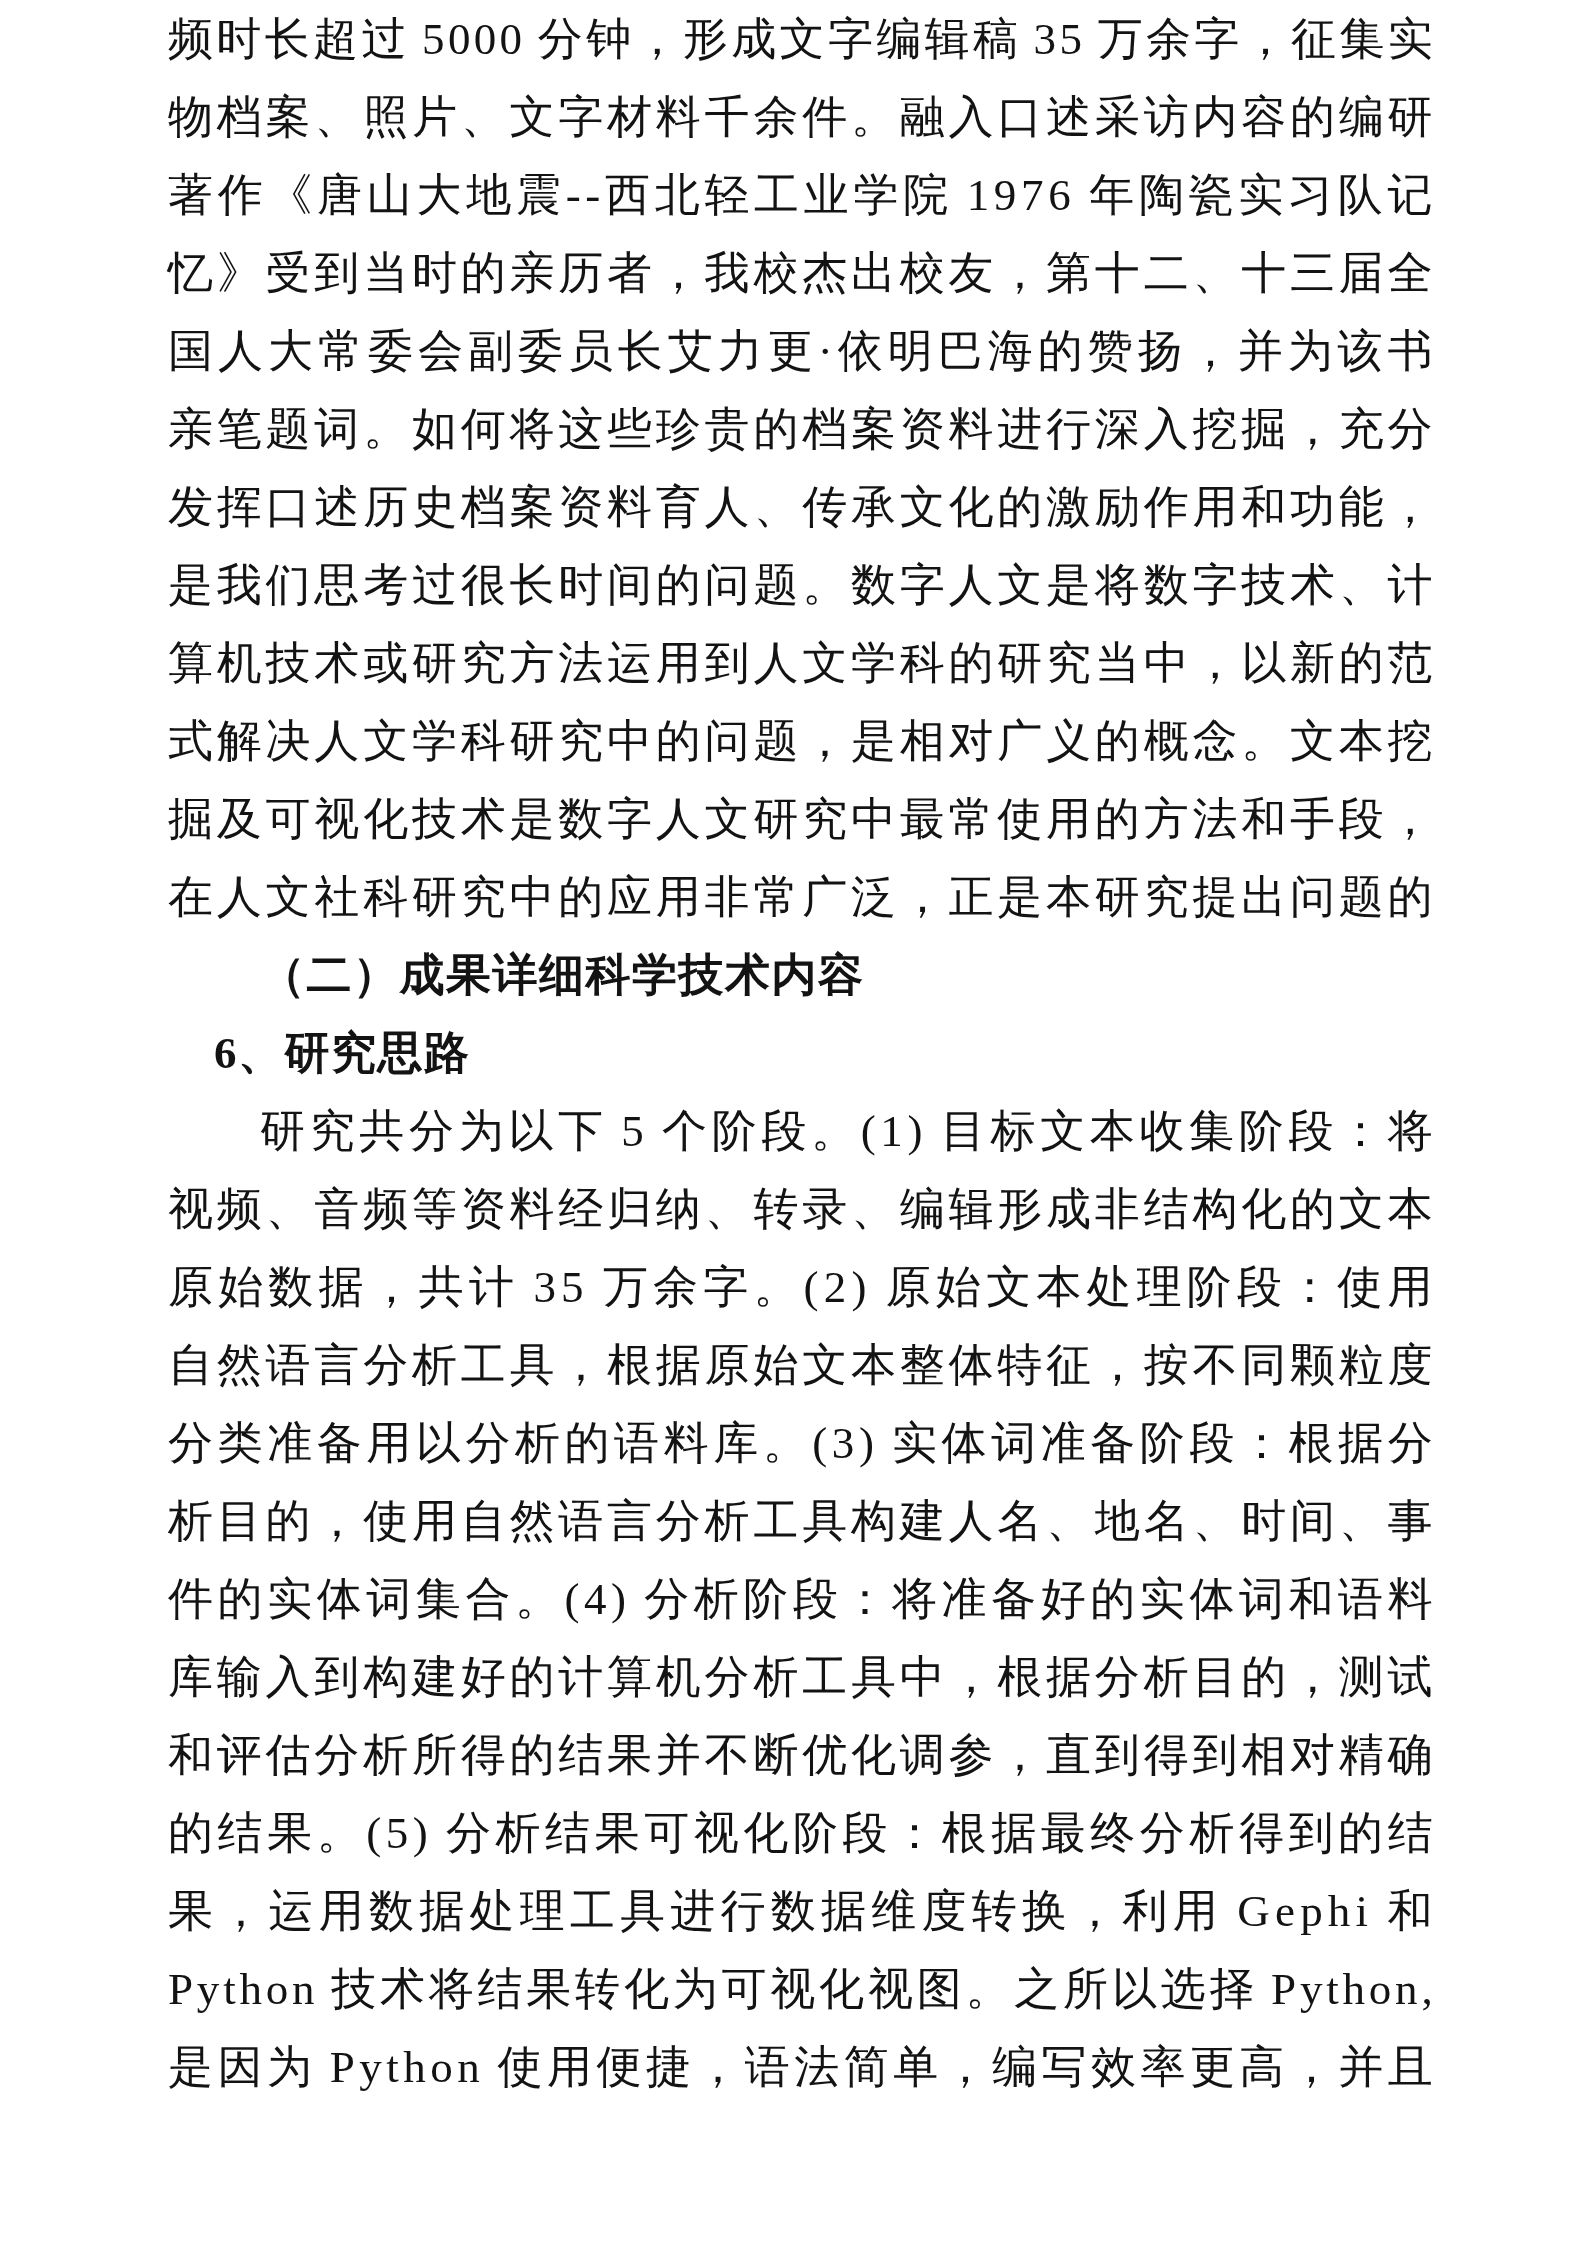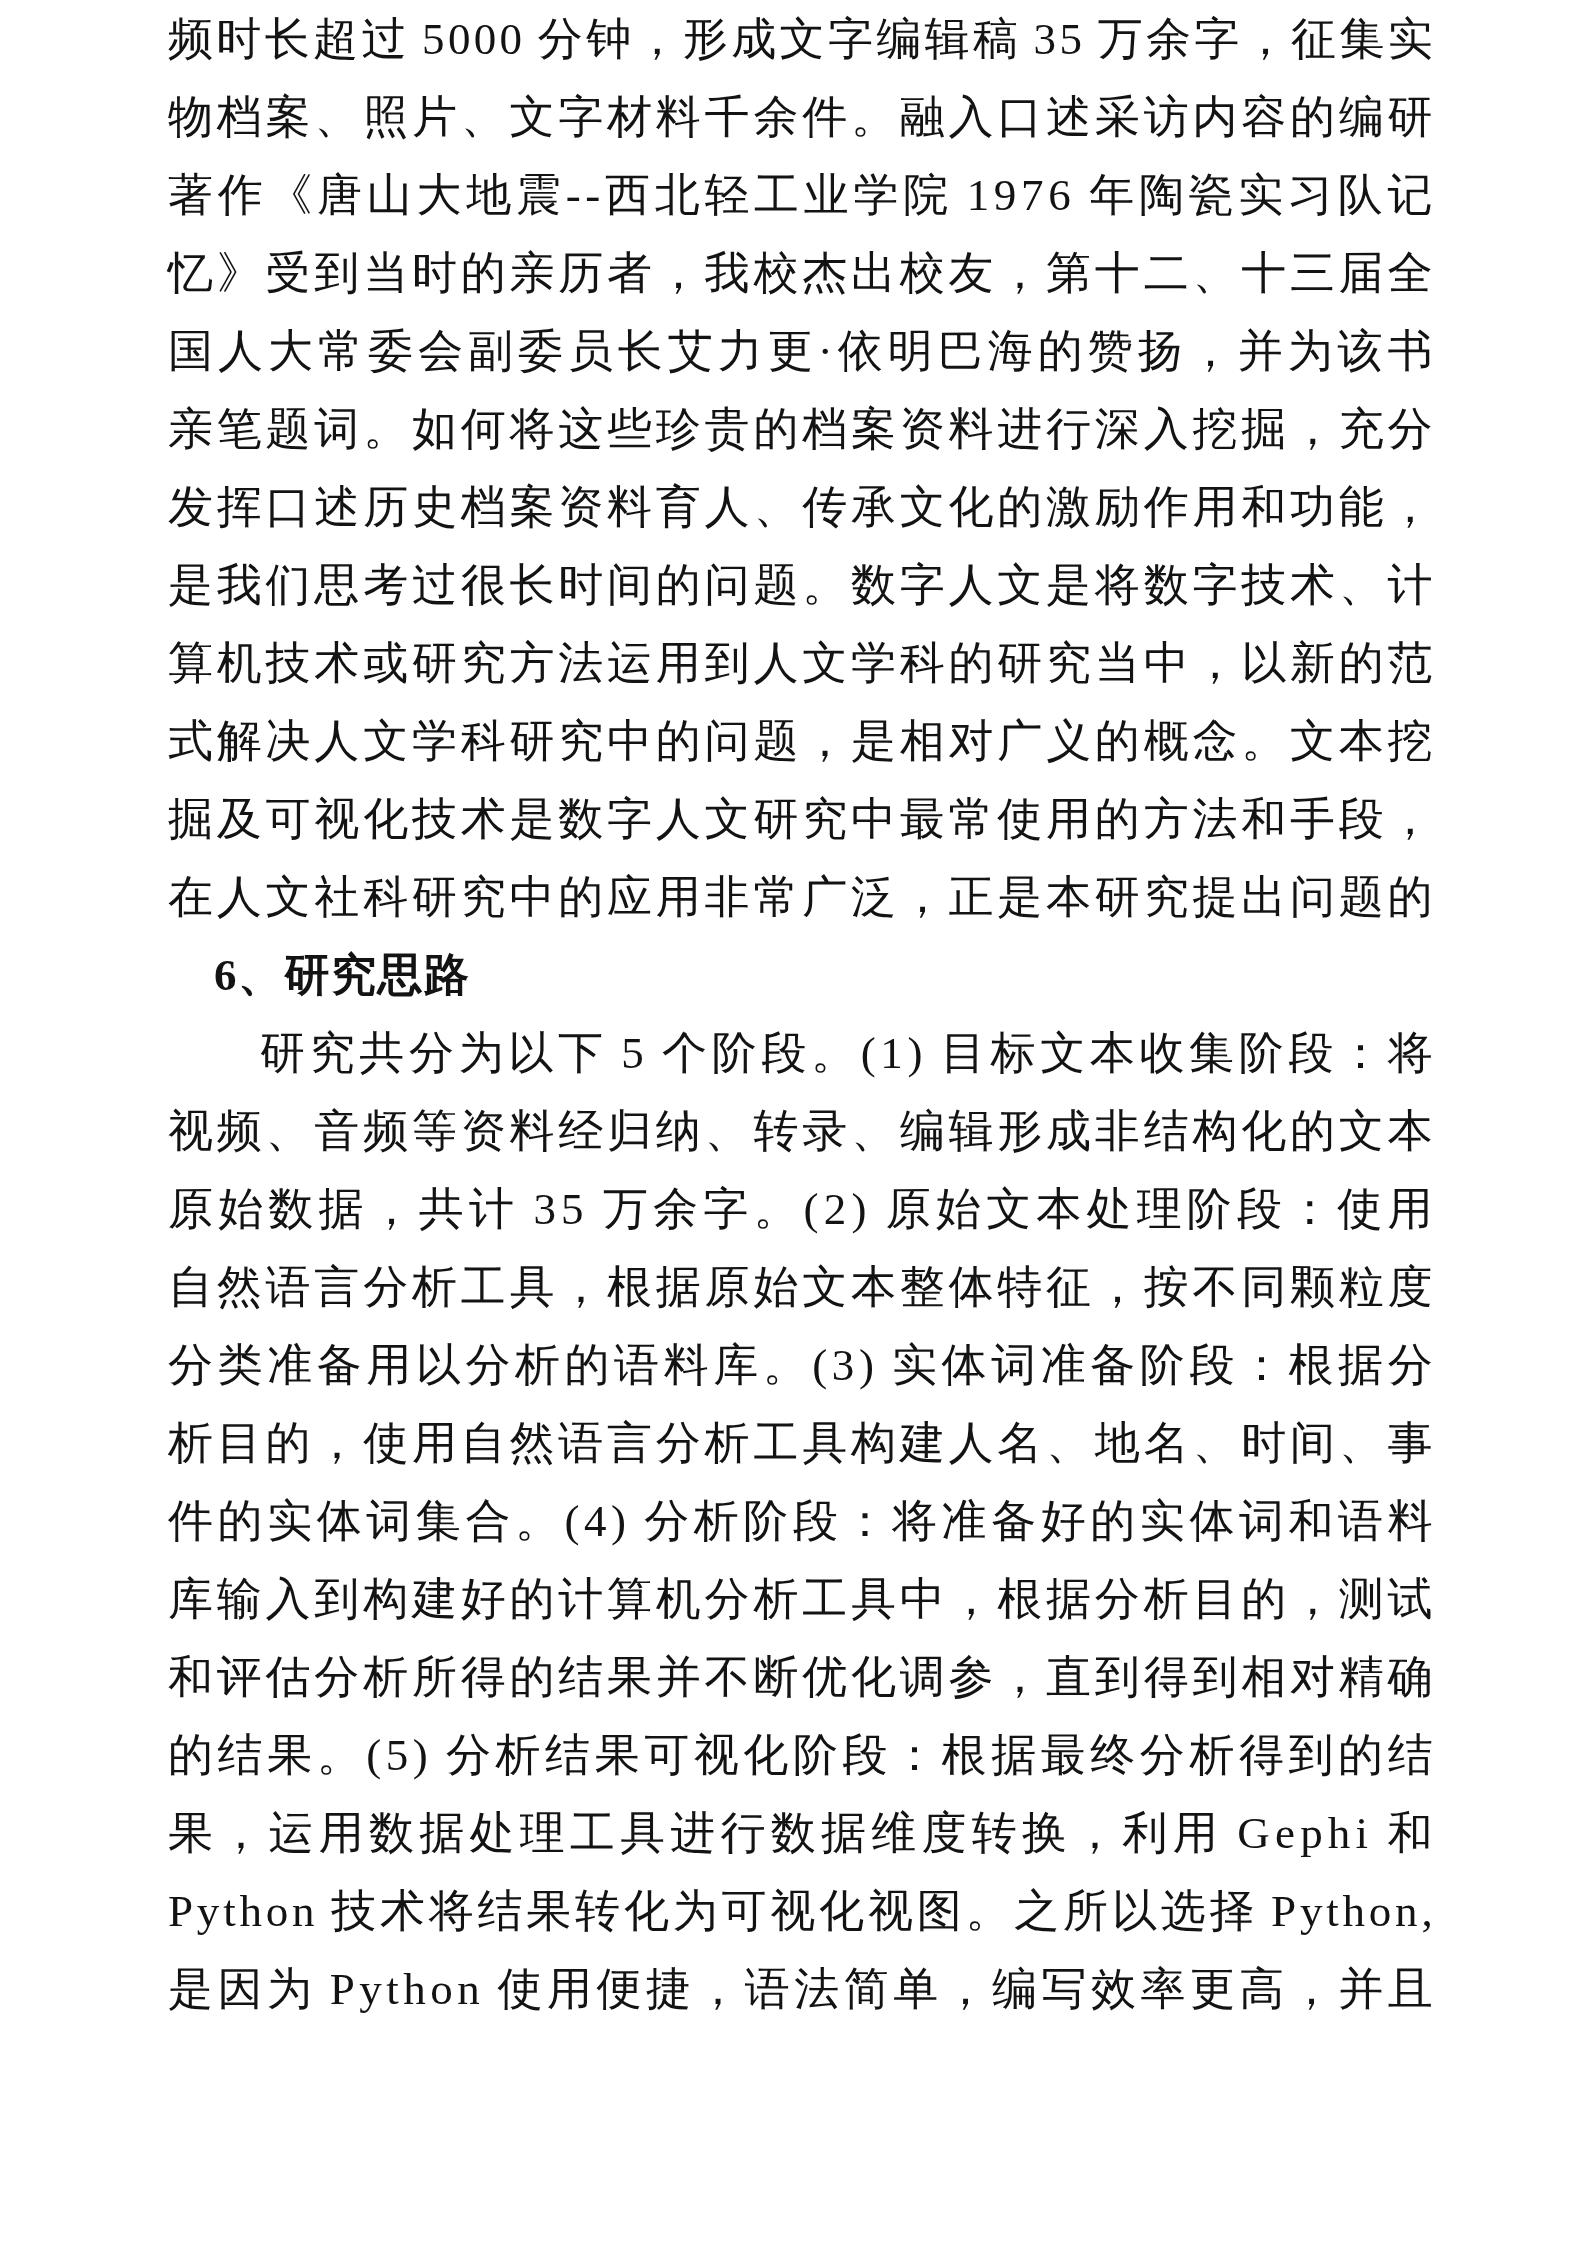--- a/index.html
+++ b/index.html
@@ -84,20 +84,21 @@
     <div class="line justify"><span class="glyph">忆</span><span class="glyph">》</span><span class="glyph">受</span><span class="glyph">到</span><span class="glyph">当</span><span class="glyph">时</span><span class="glyph">的</span><span class="glyph">亲</span><span class="glyph">历</span><span class="glyph">者</span><span class="glyph">，</span><span class="glyph">我</span><span class="glyph">校</span><span class="glyph">杰</span><span class="glyph">出</span><span class="glyph">校</span><span class="glyph">友</span><span class="glyph">，</span><span class="glyph">第</span><span class="glyph">十</span><span class="glyph">二</span><span class="glyph">、</span><span class="glyph">十</span><span class="glyph">三</span><span class="glyph">届</span><span class="glyph">全</span></div>
     <div class="line justify"><span class="glyph">国</span><span class="glyph">人</span><span class="glyph">大</span><span class="glyph">常</span><span class="glyph">委</span><span class="glyph">会</span><span class="glyph">副</span><span class="glyph">委</span><span class="glyph">员</span><span class="glyph">长</span><span class="glyph">艾</span><span class="glyph">力</span><span class="glyph">更</span><span class="glyph">·</span><span class="glyph">依</span><span class="glyph">明</span><span class="glyph">巴</span><span class="glyph">海</span><span class="glyph">的</span><span class="glyph">赞</span><span class="glyph">扬</span><span class="glyph">，</span><span class="glyph">并</span><span class="glyph">为</span><span class="glyph">该</span><span class="glyph">书</span></div>
     <div class="line justify"><span class="glyph">亲</span><span class="glyph">笔</span><span class="glyph">题</span><span class="glyph">词</span><span class="glyph">。</span><span class="glyph">如</span><span class="glyph">何</span><span class="glyph">将</span><span class="glyph">这</span><span class="glyph">些</span><span class="glyph">珍</span><span class="glyph">贵</span><span class="glyph">的</span><span class="glyph">档</span><span class="glyph">案</span><span class="glyph">资</span><span class="glyph">料</span><span class="glyph">进</span><span class="glyph">行</span><span class="glyph">深</span><span class="glyph">入</span><span class="glyph">挖</span><span class="glyph">掘</span><span class="glyph">，</span><span class="glyph">充</span><span class="glyph">分</span></div>
     <div class="line justify"><span class="glyph">发</span><span class="glyph">挥</span><span class="glyph">口</span><span class="glyph">述</span><span class="glyph">历</span><span class="glyph">史</span><span class="glyph">档</span><span class="glyph">案</span><span class="glyph">资</span><span class="glyph">料</span><span class="glyph">育</span><span class="glyph">人</span><span class="glyph">、</span><span class="glyph">传</span><span class="glyph">承</span><span class="glyph">文</span><span class="glyph">化</span><span class="glyph">的</span><span class="glyph">激</span><span class="glyph">励</span><span class="glyph">作</span><span class="glyph">用</span><span class="glyph">和</span><span class="glyph">功</span><span class="glyph">能</span><span class="glyph">，</span></div>
     <div class="line justify"><span class="glyph">是</span><span class="glyph">我</span><span class="glyph">们</span><span class="glyph">思</span><span class="glyph">考</span><span class="glyph">过</span><span class="glyph">很</span><span class="glyph">长</span><span class="glyph">时</span><span class="glyph">间</span><span class="glyph">的</span><span class="glyph">问</span><span class="glyph">题</span><span class="glyph">。</span><span class="glyph">数</span><span class="glyph">字</span><span class="glyph">人</span><span class="glyph">文</span><span class="glyph">是</span><span class="glyph">将</span><span class="glyph">数</span><span class="glyph">字</span><span class="glyph">技</span><span class="glyph">术</span><span class="glyph">、</span><span class="glyph">计</span></div>
     <div class="line justify"><span class="glyph">算</span><span class="glyph">机</span><span class="glyph">技</span><span class="glyph">术</span><span class="glyph">或</span><span class="glyph">研</span><span class="glyph">究</span><span class="glyph">方</span><span class="glyph">法</span><span class="glyph">运</span><span class="glyph">用</span><span class="glyph">到</span><span class="glyph">人</span><span class="glyph">文</span><span class="glyph">学</span><span class="glyph">科</span><span class="glyph">的</span><span class="glyph">研</span><span class="glyph">究</span><span class="glyph">当</span><span class="glyph">中</span><span class="glyph">，</span><span class="glyph">以</span><span class="glyph">新</span><span class="glyph">的</span><span class="glyph">范</span></div>
     <div class="line justify"><span class="glyph">式</span><span class="glyph">解</span><span class="glyph">决</span><span class="glyph">人</span><span class="glyph">文</span><span class="glyph">学</span><span class="glyph">科</span><span class="glyph">研</span><span class="glyph">究</span><span class="glyph">中</span><span class="glyph">的</span><span class="glyph">问</span><span class="glyph">题</span><span class="glyph">，</span><span class="glyph">是</span><span class="glyph">相</span><span class="glyph">对</span><span class="glyph">广</span><span class="glyph">义</span><span class="glyph">的</span><span class="glyph">概</span><span class="glyph">念</span><span class="glyph">。</span><span class="glyph">文</span><span class="glyph">本</span><span class="glyph">挖</span></div>
     <div class="line justify"><span class="glyph">掘</span><span class="glyph">及</span><span class="glyph">可</span><span class="glyph">视</span><span class="glyph">化</span><span class="glyph">技</span><span class="glyph">术</span><span class="glyph">是</span><span class="glyph">数</span><span class="glyph">字</span><span class="glyph">人</span><span class="glyph">文</span><span class="glyph">研</span><span class="glyph">究</span><span class="glyph">中</span><span class="glyph">最</span><span class="glyph">常</span><span class="glyph">使</span><span class="glyph">用</span><span class="glyph">的</span><span class="glyph">方</span><span class="glyph">法</span><span class="glyph">和</span><span class="glyph">手</span><span class="glyph">段</span><span class="glyph">，</span></div>
     <div class="line justify"><span class="glyph">在</span><span class="glyph">人</span><span class="glyph">文</span><span class="glyph">社</span><span class="glyph">科</span><span class="glyph">研</span><span class="glyph">究</span><span class="glyph">中</span><span class="glyph">的</span><span class="glyph">应</span><span class="glyph">用</span><span class="glyph">非</span><span class="glyph">常</span><span class="glyph">广</span><span class="glyph">泛</span><span class="glyph">，</span><span class="glyph">正</span><span class="glyph">是</span><span class="glyph">本</span><span class="glyph">研</span><span class="glyph">究</span><span class="glyph">提</span><span class="glyph">出</span><span class="glyph">问</span><span class="glyph">题</span><span class="glyph">的</span></div>
 
+    <div class="line heading heading-1">（二）成果详细科学技术内容</div>
 
     <div class="line heading heading-2">6、研究思路</div>
 
     <div class="line justify indent"><span class="glyph">研</span><span class="glyph">究</span><span class="glyph">共</span><span class="glyph">分</span><span class="glyph">为</span><span class="glyph">以</span><span class="glyph">下</span><span class="glyph"> </span><span class="glyph">5</span><span class="glyph"> </span><span class="glyph">个</span><span class="glyph">阶</span><span class="glyph">段</span><span class="glyph">。</span><span class="glyph">(</span><span class="glyph">1</span><span class="glyph">)</span><span class="glyph"> </span><span class="glyph">目</span><span class="glyph">标</span><span class="glyph">文</span><span class="glyph">本</span><span class="glyph">收</span><span class="glyph">集</span><span class="glyph">阶</span><span class="glyph">段</span><span class="glyph">：</span><span class="glyph">将</span></div>
     <div class="line justify"><span class="glyph">视</span><span class="glyph">频</span><span class="glyph">、</span><span class="glyph">音</span><span class="glyph">频</span><span class="glyph">等</span><span class="glyph">资</span><span class="glyph">料</span><span class="glyph">经</span><span class="glyph">归</span><span class="glyph">纳</span><span class="glyph">、</span><span class="glyph">转</span><span class="glyph">录</span><span class="glyph">、</span><span class="glyph">编</span><span class="glyph">辑</span><span class="glyph">形</span><span class="glyph">成</span><span class="glyph">非</span><span class="glyph">结</span><span class="glyph">构</span><span class="glyph">化</span><span class="glyph">的</span><span class="glyph">文</span><span class="glyph">本</span></div>
     <div class="line justify"><span class="glyph">原</span><span class="glyph">始</span><span class="glyph">数</span><span class="glyph">据</span><span class="glyph">，</span><span class="glyph">共</span><span class="glyph">计</span><span class="glyph"> </span><span class="glyph">3</span><span class="glyph">5</span><span class="glyph"> </span><span class="glyph">万</span><span class="glyph">余</span><span class="glyph">字</span><span class="glyph">。</span><span class="glyph">(</span><span class="glyph">2</span><span class="glyph">)</span><span class="glyph"> </span><span class="glyph">原</span><span class="glyph">始</span><span class="glyph">文</span><span class="glyph">本</span><span class="glyph">处</span><span class="glyph">理</span><span class="glyph">阶</span><span class="glyph">段</span><span class="glyph">：</span><span class="glyph">使</span><span class="glyph">用</span></div>
     <div class="line justify"><span class="glyph">自</span><span class="glyph">然</span><span class="glyph">语</span><span class="glyph">言</span><span class="glyph">分</span><span class="glyph">析</span><span class="glyph">工</span><span class="glyph">具</span><span class="glyph">，</span><span class="glyph">根</span><span class="glyph">据</span><span class="glyph">原</span><span class="glyph">始</span><span class="glyph">文</span><span class="glyph">本</span><span class="glyph">整</span><span class="glyph">体</span><span class="glyph">特</span><span class="glyph">征</span><span class="glyph">，</span><span class="glyph">按</span><span class="glyph">不</span><span class="glyph">同</span><span class="glyph">颗</span><span class="glyph">粒</span><span class="glyph">度</span></div>
     <div class="line justify"><span class="glyph">分</span><span class="glyph">类</span><span class="glyph">准</span><span class="glyph">备</span><span class="glyph">用</span><span class="glyph">以</span><span class="glyph">分</span><span class="glyph">析</span><span class="glyph">的</span><span class="glyph">语</span><span class="glyph">料</span><span class="glyph">库</span><span class="glyph">。</span><span class="glyph">(</span><span class="glyph">3</span><span class="glyph">)</span><span class="glyph"> </span><span class="glyph">实</span><span class="glyph">体</span><span class="glyph">词</span><span class="glyph">准</span><span class="glyph">备</span><span class="glyph">阶</span><span class="glyph">段</span><span class="glyph">：</span><span class="glyph">根</span><span class="glyph">据</span><span class="glyph">分</span></div>
     <div class="line justify"><span class="glyph">析</span><span class="glyph">目</span><span class="glyph">的</span><span class="glyph">，</span><span class="glyph">使</span><span class="glyph">用</span><span class="glyph">自</span><span class="glyph">然</span><span class="glyph">语</span><span class="glyph">言</span><span class="glyph">分</span><span class="glyph">析</span><span class="glyph">工</span><span class="glyph">具</span><span class="glyph">构</span><span class="glyph">建</span><span class="glyph">人</span><span class="glyph">名</span><span class="glyph">、</span><span class="glyph">地</span><span class="glyph">名</span><span class="glyph">、</span><span class="glyph">时</span><span class="glyph">间</span><span class="glyph">、</span><span class="glyph">事</span></div>
     <div class="line justify"><span class="glyph">件</span><span class="glyph">的</span><span class="glyph">实</span><span class="glyph">体</span><span class="glyph">词</span><span class="glyph">集</span><span class="glyph">合</span><span class="glyph">。</span><span class="glyph">(</span><span class="glyph">4</span><span class="glyph">)</span><span class="glyph"> </span><span class="glyph">分</span><span class="glyph">析</span><span class="glyph">阶</span><span class="glyph">段</span><span class="glyph">：</span><span class="glyph">将</span><span class="glyph">准</span><span class="glyph">备</span><span class="glyph">好</span><span class="glyph">的</span><span class="glyph">实</span><span class="glyph">体</span><span class="glyph">词</span><span class="glyph">和</span><span class="glyph">语</span><span class="glyph">料</span></div>

